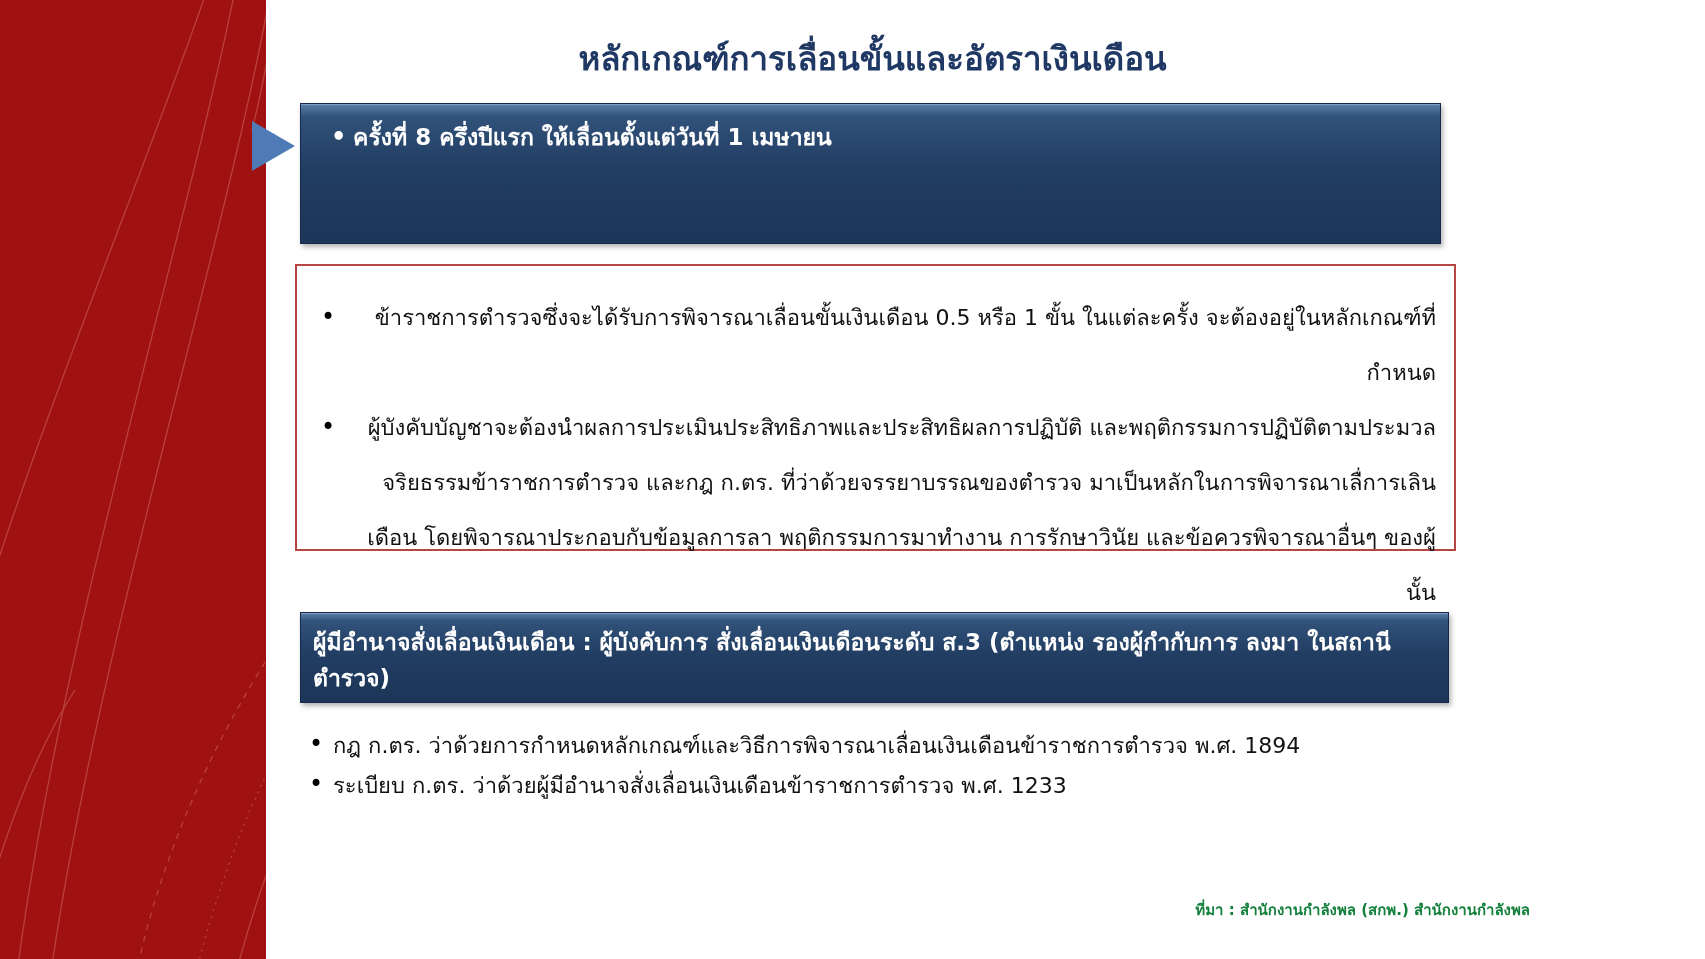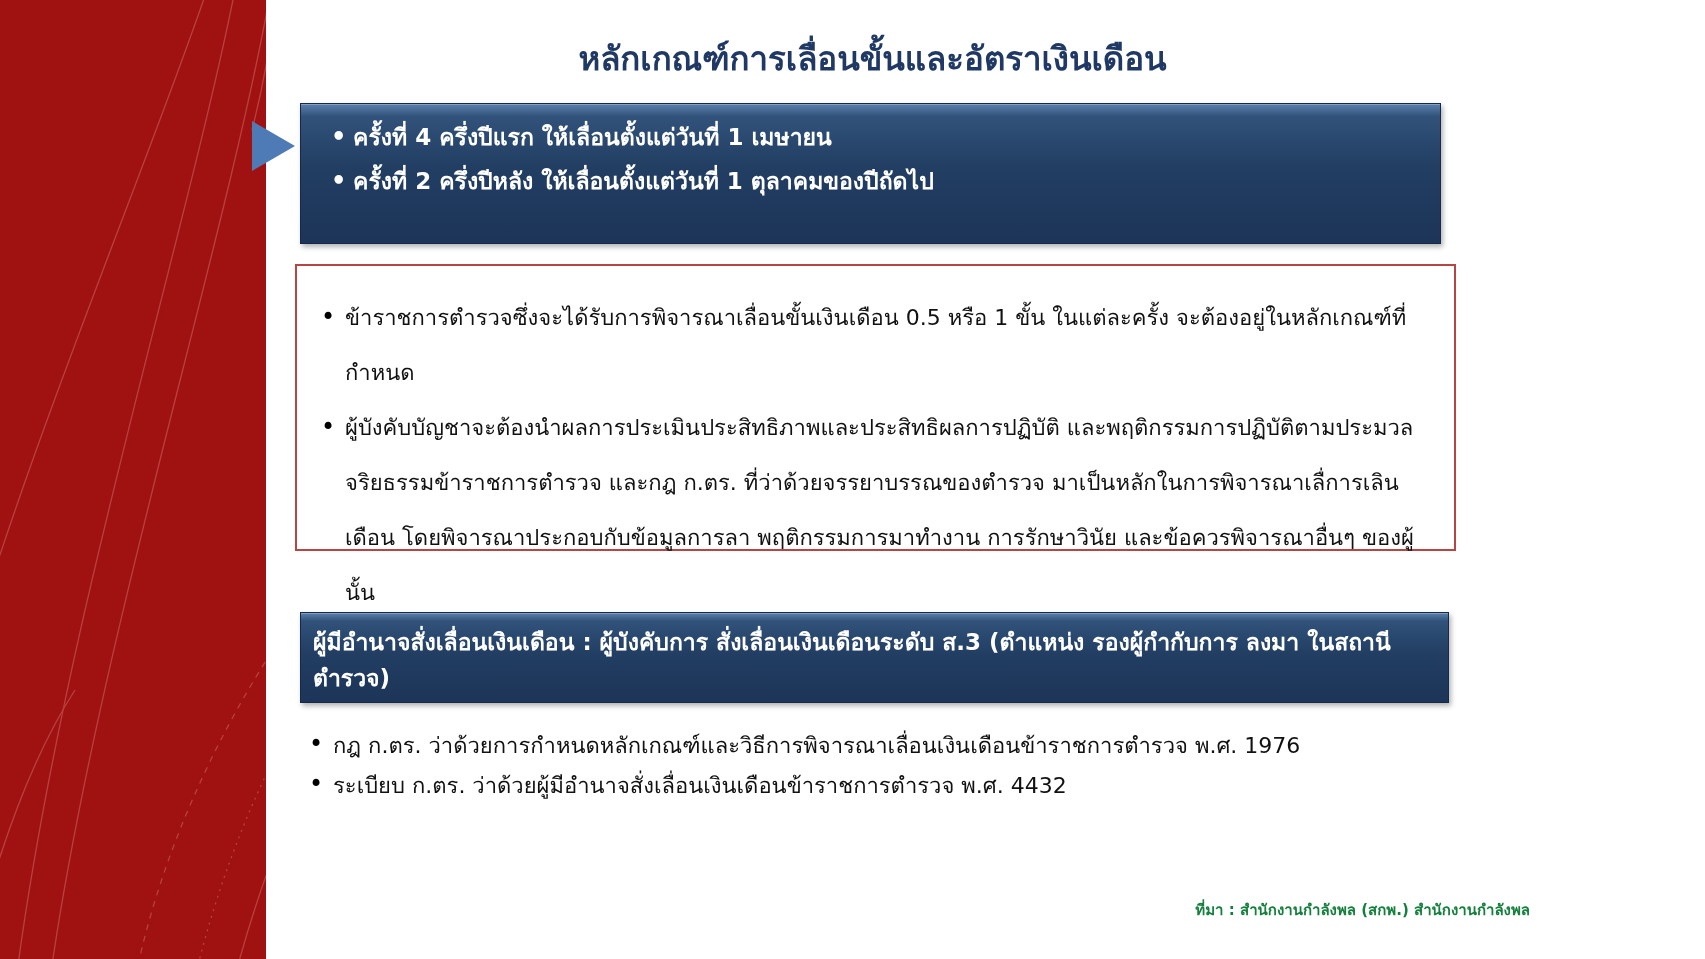--- a/index.html
+++ b/index.html
@@ -47,21 +47,21 @@
   .box1 .heading { line-height:42px; }
   .box1 .b-row { position:relative; padding-left:38px; line-height:44px; }
   .box1 .b-row::before {
     content:"•"; position:absolute; left:16px; top:0; font-size:24px;
   }
 
   
   .criteria {
     position:absolute; left:295px; top:264px; width:1161px; height:287px;
     background:#ffffff; border:2px solid #B64543;
-    padding:24px 18px 0 18px; font-size:22px; color:#111;
+    padding:24px 18px 0 18px; font-size:22px; color:#111;text-align:right;
   }
   .criteria .c-row { position:relative; padding-left:30px; line-height:55px; }
   .criteria .c-row::before {
     content:"•"; position:absolute; left:6px; top:0; font-size:24px; color:#000;
   }
 
   
   .box2 { left:300px; top:612px; width:1149px; height:91px; padding:11px 1px 0 12px; font-size:23px; }
   .box2 .a-line1 { line-height:36px; }
   .box2 .a-line2 { line-height:36px; margin-left:145px; }
@@ -98,32 +98,31 @@
       <path d="M 252 130 C 266 75, 272 35, 276 -5"></path>
     </g>
   </svg>
 </div>
 
 <div class="pointer"></div>
 
 <div class="title">หลักเกณฑ์การเลื่อนขั้นและอัตราเงินเดือน</div>
 
 <div class="navy-box box1">
-  <div class="b-row">ครั้งที่ 4 ครึ่งปีแรก ให้เลื่อนตั้งแต่วันที่ 1 เมษายน</div>
-  <div class="b-row">ครั้งที่ 2 ครึ่งปีหลัง ให้เลื่อนตั้งแต่วันที่ 1 ตุลาคมของปีถัดไป</div>
+  <div class="b-row">ครั้งที่ 8 ครึ่งปีแรก ให้เลื่อนตั้งแต่วันที่ 1 เมษายน</div>
 </div>
 
 <div class="criteria">
   <div class="c-row">ข้าราชการตำรวจซึ่งจะได้รับการพิจารณาเลื่อนขั้นเงินเดือน 0.5 หรือ 1 ขั้น ในแต่ละครั้ง จะต้องอยู่ในหลักเกณฑ์ที่กำหนด</div>
   <div class="c-row">ผู้บังคับบัญชาจะต้องนำผลการประเมินประสิทธิภาพและประสิทธิผลการปฏิบัติ และพฤติกรรมการปฏิบัติตามประมวลจริยธรรมข้าราชการตำรวจ และกฎ ก.ตร. ที่ว่าด้วยจรรยาบรรณของตำรวจ มาเป็นหลักในการพิจารณาเลื่การเลินเดือน โดยพิจารณาประกอบกับข้อมูลการลา พฤติกรรมการมาทำงาน การรักษาวินัย และข้อควรพิจารณาอื่นๆ ของผู้นั้น</div>
   <div class="c-row">การเลื่อนขั้นเป็นไปตามโควตา และวงเงินงบประมาณที่กำหนด</div>
 </div>
 
 <div class="navy-box box2">
   <div class="a-line1">ผู้มีอำนาจสั่งเลื่อนเงินเดือน :  ผู้บังคับการ สั่งเลื่อนเงินเดือนระดับ ส.3 (ตำแหน่ง รองผู้กำกับการ ลงมา ในสถานีตำรวจ)</div>
 </div>
 
 <div class="refs">
-  <div class="r-row">กฎ ก.ตร. ว่าด้วยการกำหนดหลักเกณฑ์และวิธีการพิจารณาเลื่อนเงินเดือนข้าราชการตำรวจ พ.ศ. 1976</div>
-  <div class="r-row">ระเบียบ ก.ตร. ว่าด้วยผู้มีอำนาจสั่งเลื่อนเงินเดือนข้าราชการตำรวจ พ.ศ. 4432</div>
+  <div class="r-row">กฎ ก.ตร. ว่าด้วยการกำหนดหลักเกณฑ์และวิธีการพิจารณาเลื่อนเงินเดือนข้าราชการตำรวจ พ.ศ. 1894</div>
+  <div class="r-row">ระเบียบ ก.ตร. ว่าด้วยผู้มีอำนาจสั่งเลื่อนเงินเดือนข้าราชการตำรวจ พ.ศ. 1233</div>
 </div>
 
 <div class="source">ที่มา : สำนักงานกำลังพล (สกพ.) สำนักงานกำลังพล</div>
 
 </body></html>

